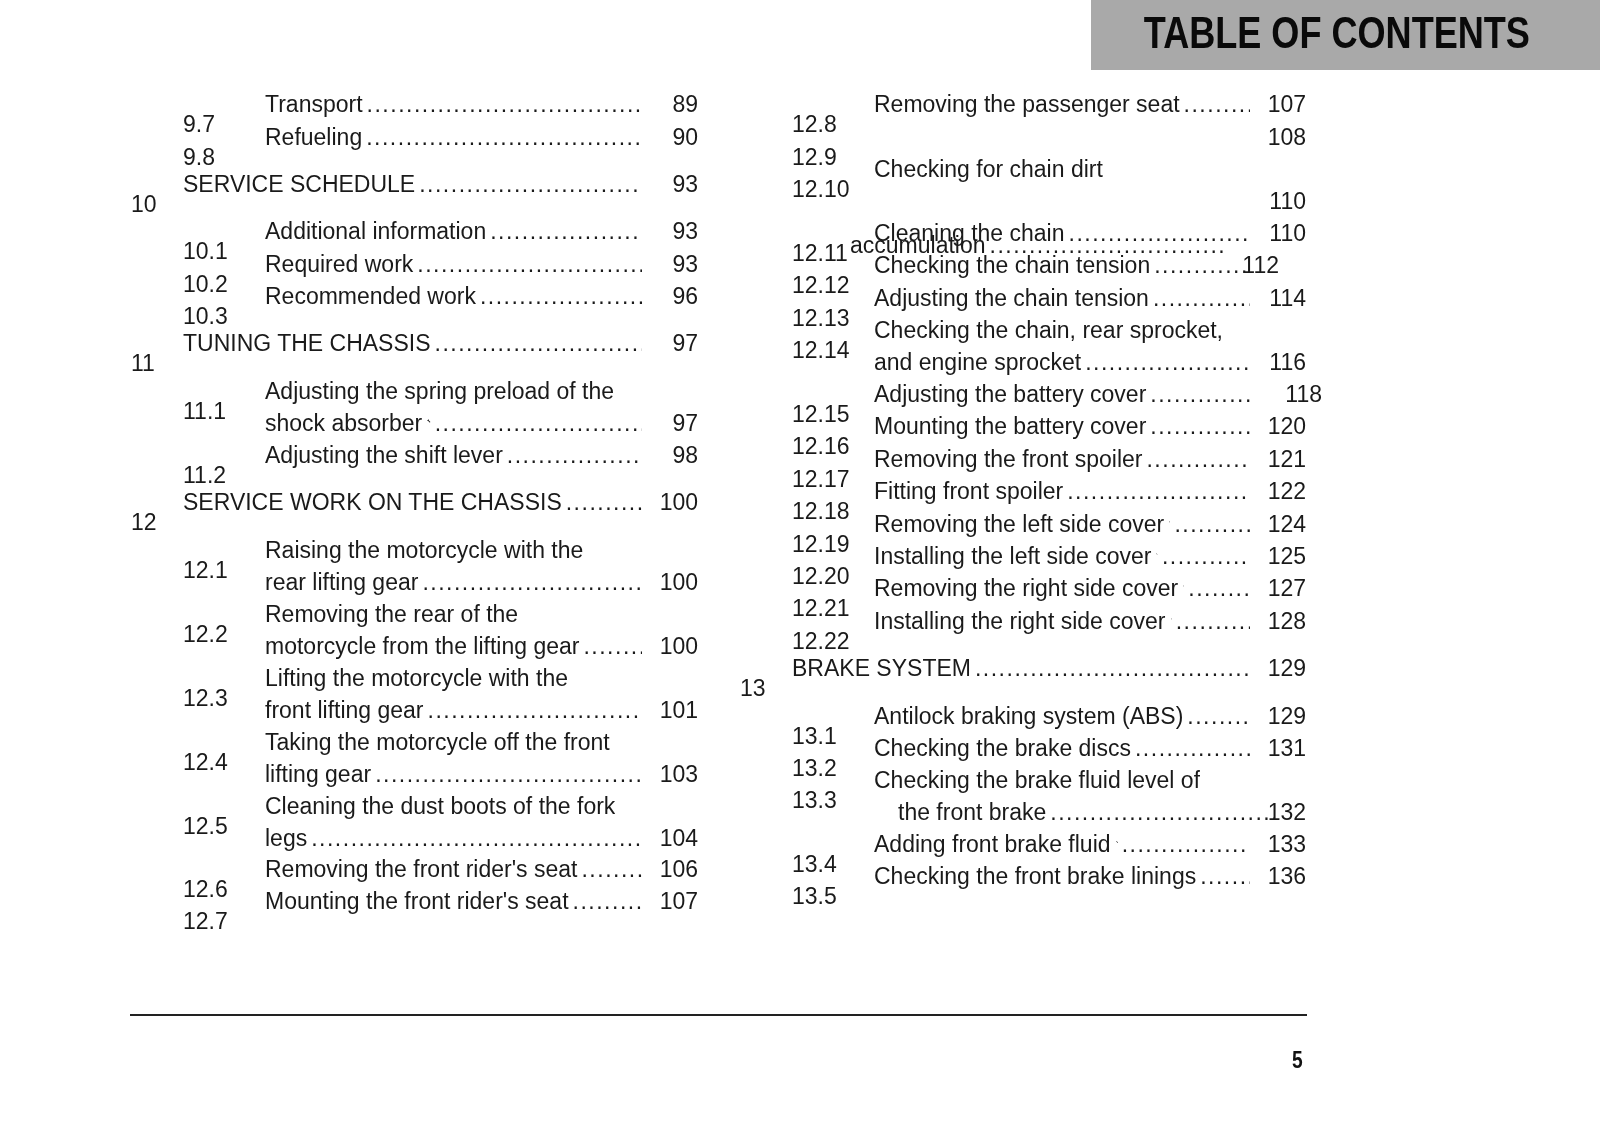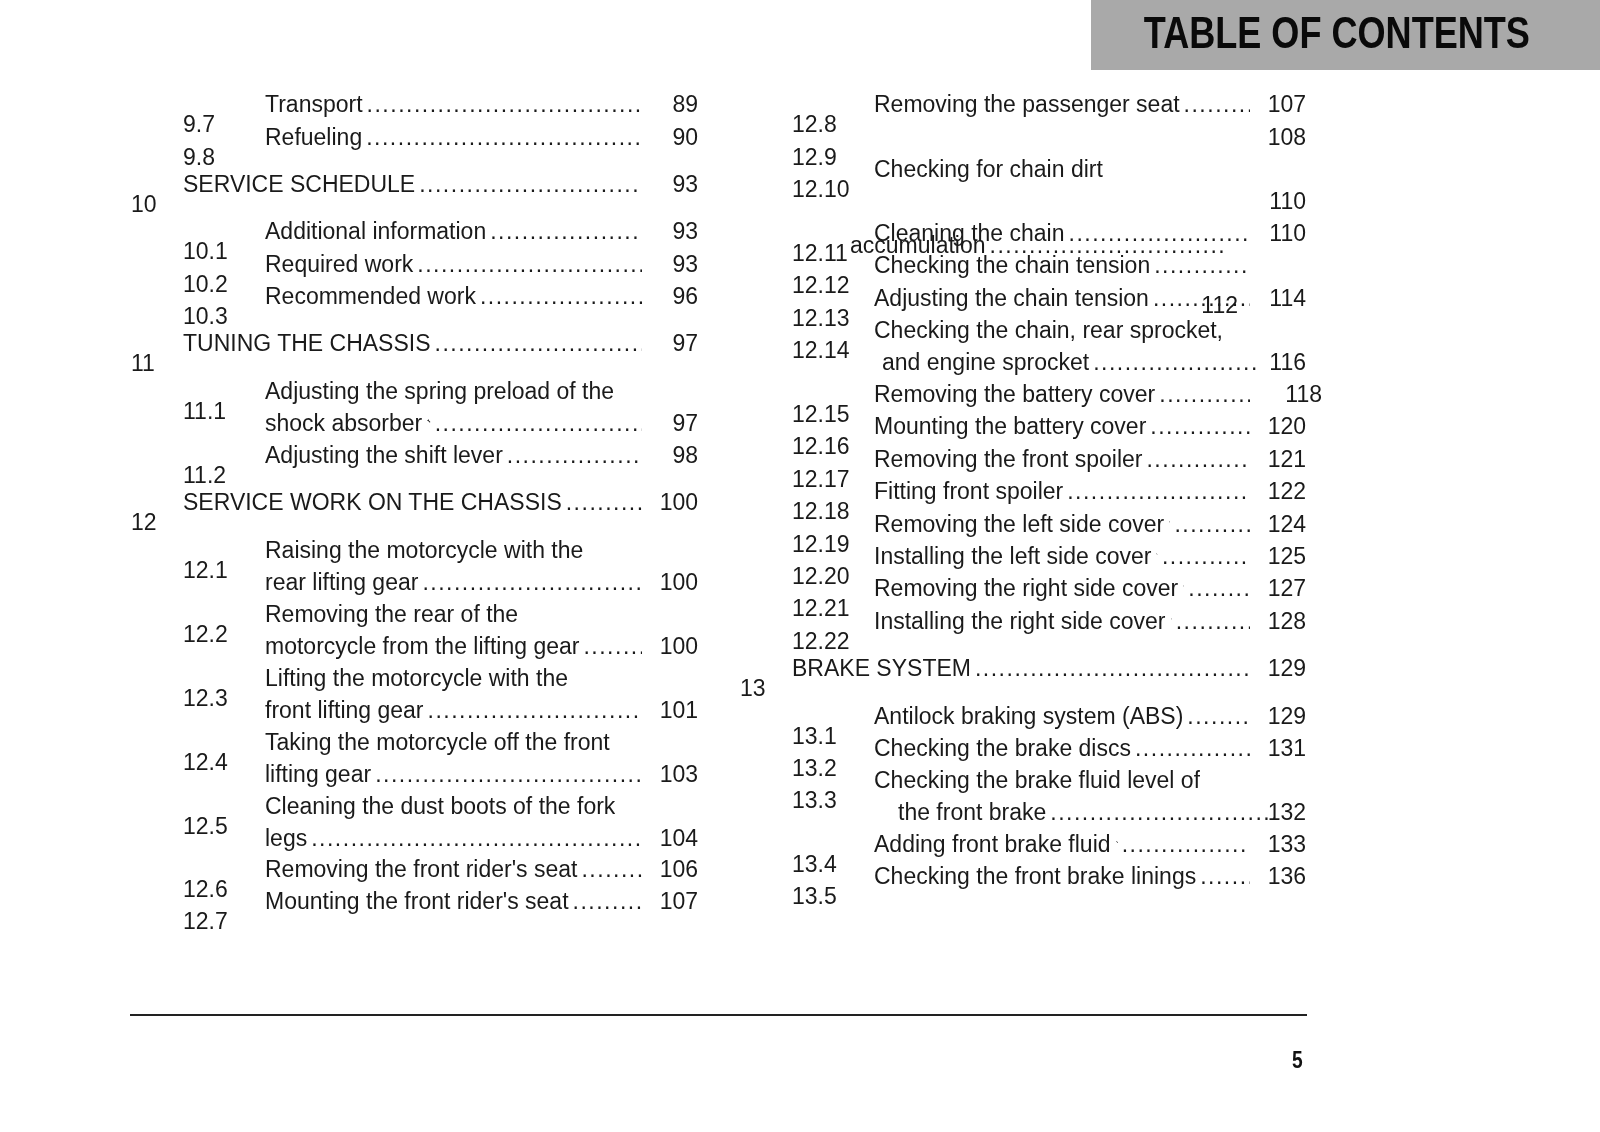--- a/index.html
+++ b/index.html
@@ -256,47 +256,47 @@
         <span class="leader"></span>
       </div>
       <span class="page" style="left: 1246px; width: 60px;">110</span>
     </div>
     <div class="line" style="left: 0px; width: 1600px; top: 250px;">
       <span class="num" style="left: 792px;">12.12</span>
       <div class="title-wrap" style="left: 874px; width: 380px;">
         <span class="title-text">Checking the chain tension</span>
         <span class="leader"></span>
       </div>
-      <span class="page" style="left: 1178px; width: 60px; margin-top: 40px;">112</span>
+      <span class="page" style="left: 1219px; width: 60px;">112</span>
     </div>
     <div class="line" style="left: 0px; width: 1600px; top: 283px;">
       <span class="num" style="left: 792px;">12.13</span>
       <div class="title-wrap" style="left: 874px; width: 380px;">
         <span class="title-text">Adjusting the chain tension</span>
         <span class="leader"></span>
       </div>
       <span class="page" style="left: 1246px; width: 60px;">114</span>
     </div>
     <div class="line" style="left: 0px; width: 1600px; top: 315px;">
       <span class="num" style="left: 792px;">12.14</span>
       <div class="title-wrap" style="left: 874px; width: auto;">
         <span class="title-text">Checking the chain, rear sprocket,</span>
       </div>
     </div>
     <div class="line" style="left: 0px; width: 1600px; top: 347px;">
-      <div class="title-wrap" style="left: 874px; width: 380px; margin-left: 8px;">
+      <div class="title-wrap" style="left: 874px; width: 380px;">
         <span class="title-text">and engine sprocket</span>
         <span class="leader"></span>
       </div>
       <span class="page" style="left: 1246px; width: 60px;">116</span>
     </div>
     <div class="line" style="left: 0px; width: 1600px; top: 379px;">
       <span class="num" style="left: 792px;">12.15</span>
       <div class="title-wrap" style="left: 874px; width: 380px;">
-        <span class="title-text">Removing the battery cover</span>
+        <span class="title-text">Adjusting the battery cover</span>
         <span class="leader"></span>
       </div>
       <span class="page" style="left: 1262px; width: 60px;">118</span>
     </div>
     <div class="line" style="left: 0px; width: 1411px; top: 411px;">
       <span class="num" style="left: 792px;">12.16</span>
       <div class="title-wrap" style="left: 874px; width: 380px;">
         <span class="title-text">Mounting the battery cover</span>
         <span class="leader"></span>
       </div>

